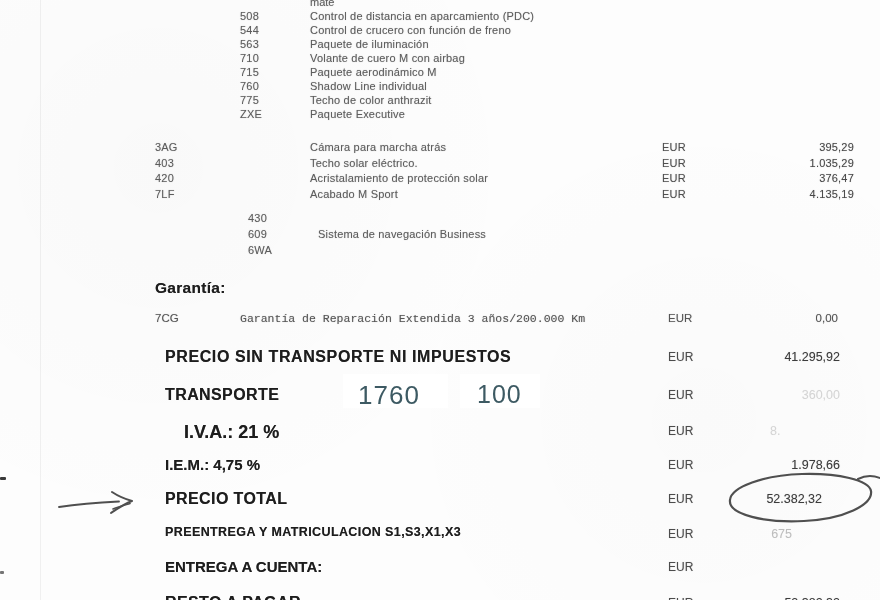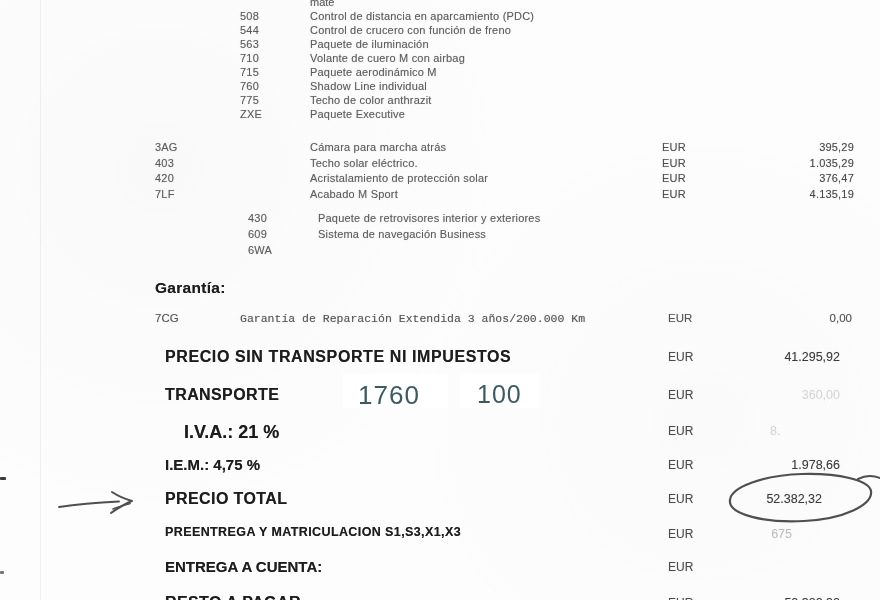--- a/index.html
+++ b/index.html
@@ -38,21 +38,21 @@
   .orow .amt{right:26px; width:110px; text-align:right; color:#484848;}
 
   .mate{position:absolute; left:310px; top:-4px; font-size:11px; color:#5d5d5d;}
 
   .gar-head{position:absolute; left:155px; top:279px; font-size:15.5px; letter-spacing:.3px;}
   .wrow{position:absolute; top:312px; left:0; width:880px;}
   .wrow span{position:absolute; white-space:nowrap; font-size:11.5px; color:#555;}
   .wrow .wc{left:155px;}
   .wrow .wd{left:240px;font-family:Liberation Mono, monospace;}
   .wrow .we{left:668px;}
-  .wrow .wa{right:28px; width:100px; text-align:right;}
+  .wrow .wa{right:42px; width:100px; text-align:right;}
 
   
   .srow{position:absolute; left:0; width:880px; height:22px;}
   .srow .lbl{position:absolute; left:165px; white-space:nowrap;}
   .srow .eur{position:absolute; left:668px; top:2px; font-size:12px; color:#4c4c4c; text-shadow:0 0 1px rgba(110,110,110,0.4);}
   .srow .amt{position:absolute; right:40px; top:2px; width:130px; text-align:right; font-size:12.5px; color:#3c3c3c; text-shadow:0 0 .8px rgba(90,90,90,0.4); white-space:nowrap;}
   #r0{top:348px;} #r0 .lbl{font-size:16px; letter-spacing:.6px;}
   #r1{top:386px;} #r1 .lbl{font-size:16px; letter-spacing:.4px;}
   #r2{top:422px;} #r2 .lbl{font-size:18px;margin-left:19px;}
   #r3{top:456px;} #r3 .lbl{font-size:15px;}
@@ -161,21 +161,20 @@
         <span class="eur">EUR</span>
         <span class="amt">4.135,19</span>
       </div>
 
   </div>
 
   <div class="opts opts3">
 
       <div class="orow print">
         <span class="c2">430</span>
-        <span class="dsc">Paquete de retrovisores interior y exteriores</span>
       </div>
 
       <div class="orow print">
         <span class="c2">609</span>
         <span class="dsc">Sistema de navegación Business</span>
       </div>
 
       <div class="orow print">
         <span class="c2">6WA</span>
       </div>

